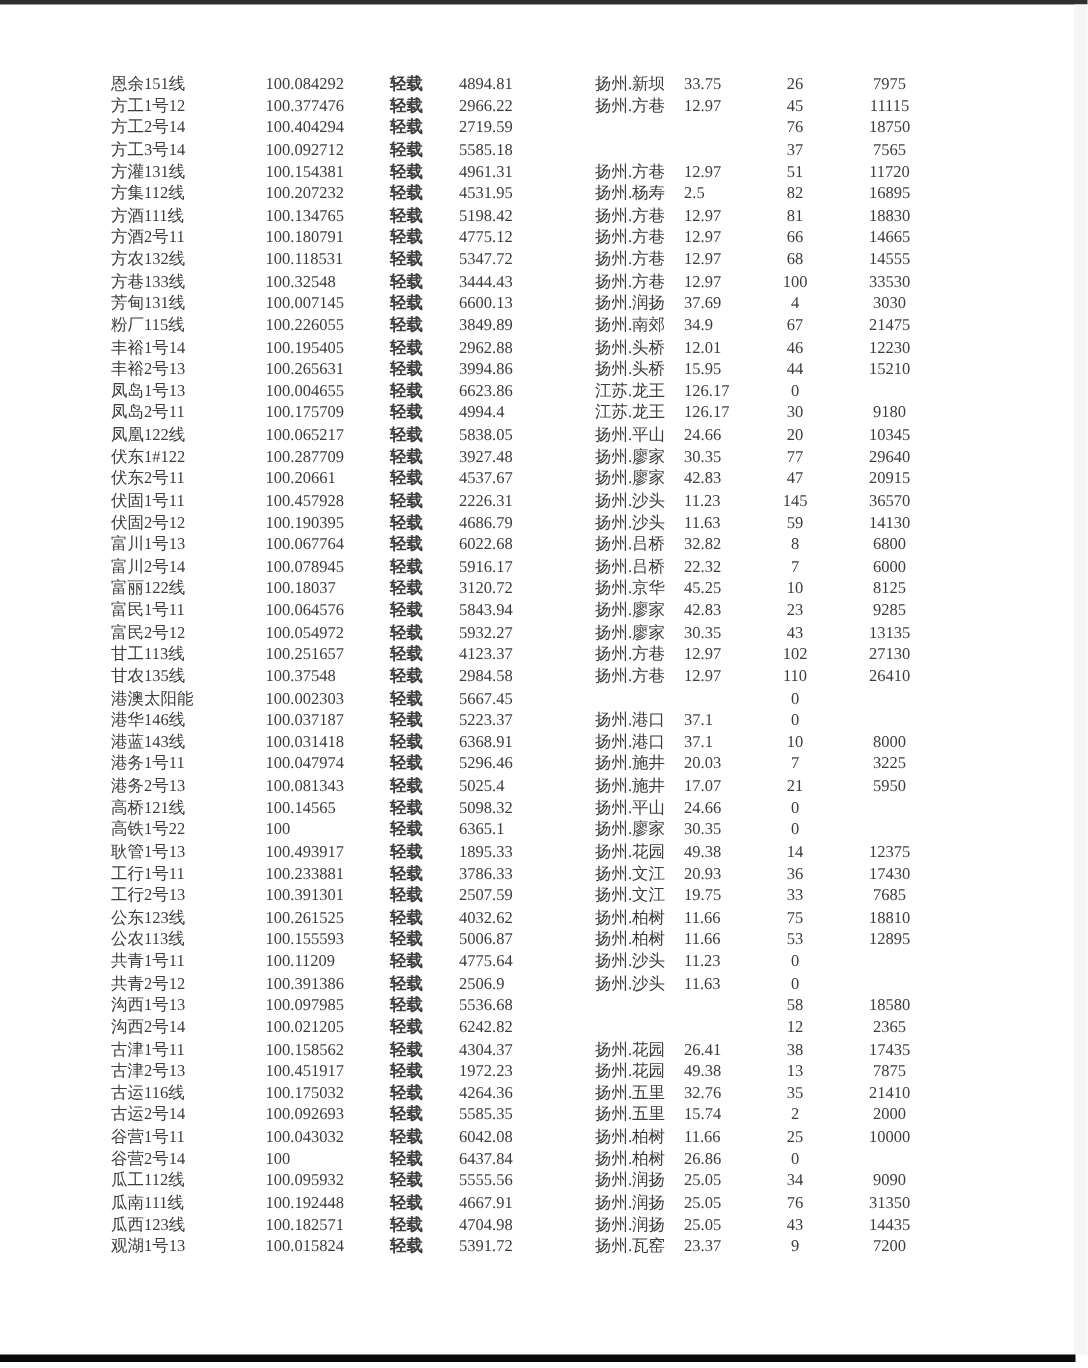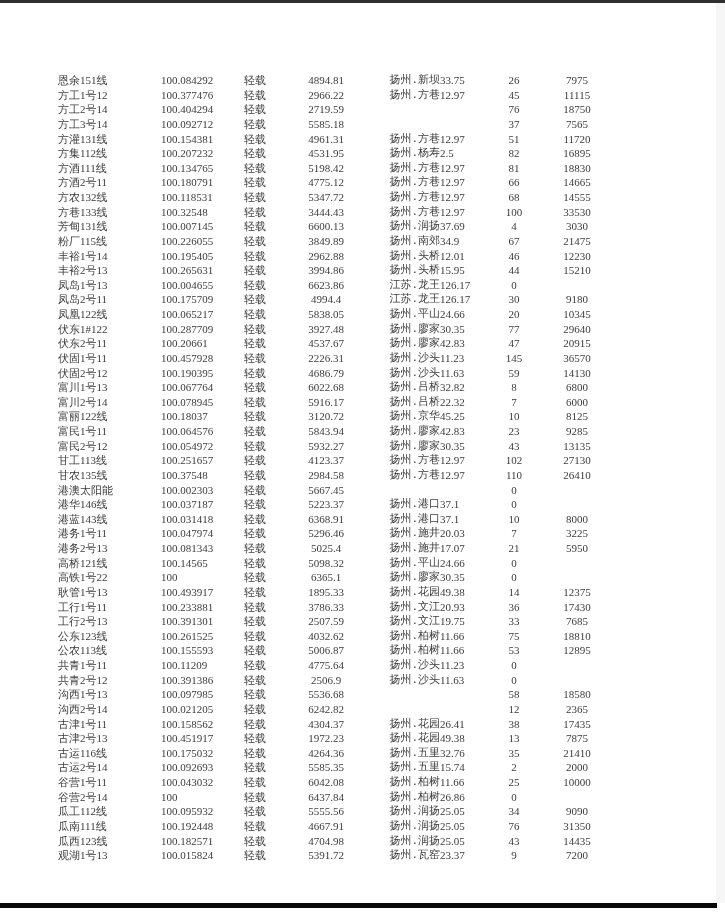--- a/index.html
+++ b/index.html
@@ -11,33 +11,33 @@
   .top-edge{
     position:absolute;left:0;top:0;width:725px;height:3px;background:#2f2f2f;
   }
   .bottom-bar{
     position:absolute;left:0;top:903px;width:717px;height:5px;background:#0a0a0a;
   }
   .right-strip{
     position:absolute;right:0;top:3px;width:9px;height:900px;background:#f6f6f6;
   }
   .sheet{
-    position:absolute;left:58px;top:49px;width:560px;margin-top:24px;
+    position:absolute;left:74px;top:49px;width:560px;
   }
   .row{
     display:flex;height:14.63px;line-height:14.63px;
     font-size:11px;color:#3c3c3c;white-space:nowrap;
   }
   .cell{overflow:hidden;flex:none;}
   .c-name  {width:80px;text-align:left;}
   .c-volt  {width:34px;text-align:right;}
   .c-ratio {width:66px;text-align:left;}
-  .c-load  {width:52px;text-align:left;padding-left:6px;box-sizing:border-box;}
-  .c-val   {width:72px;text-align:center;}
-  .c-loc   {width:78px;text-align:right;padding-left:6px;box-sizing:border-box;font-family:Liberation Mono, monospace;}
+  .c-load  {width:52px;text-align:left;padding-left:6px;box-sizing:border-box;font-weight:bold;}
+  .c-val   {width:72px;text-align:left;}
+  .c-loc   {width:78px;text-align:center;padding-left:6px;box-sizing:border-box;}
   .c-pct   {width:46px;text-align:left;}
   .c-cnt   {width:56px;text-align:center;}
   .c-amt   {width:70px;text-align:center;}
 </style>
 </head>
 <body>
 
 <div class="top-edge"></div>
 <div class="right-strip"></div>
 

